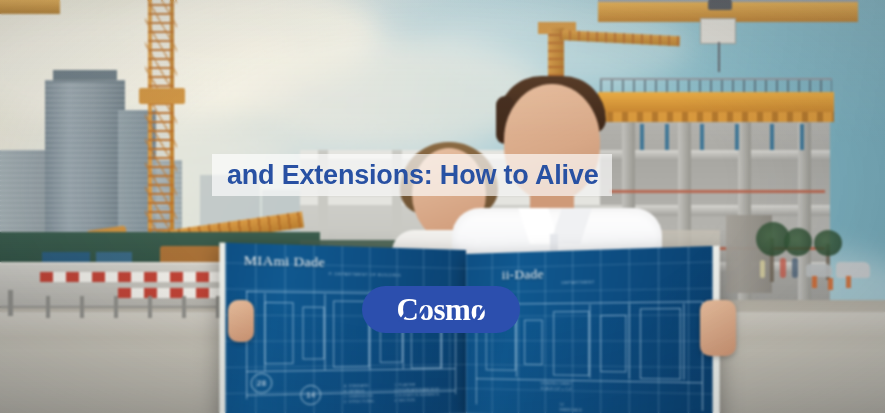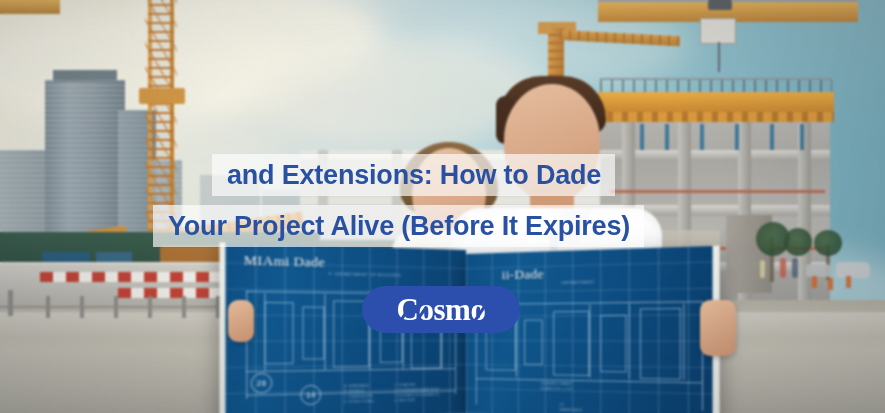--- a/index.html
+++ b/index.html
@@ -442,22 +442,21 @@
     <div class="finger" style="left:704px;top:306px;width:28px;height:10px"></div>
     <div class="finger" style="left:704px;top:318px;width:28px;height:10px"></div>
     <div class="finger" style="left:704px;top:330px;width:27px;height:10px"></div>
     <div class="finger" style="left:704px;top:342px;width:24px;height:9px"></div>
   </div>
 
   <div class="blurlayer"></div>
   <div class="grade"></div>
 
   <div class="title">
-    <span class="tline l2">and Extensions: How to Dade</span>
-    <span class="tline l3">Your Project Alive (Before It Expires)</span>
+    <span class="tline l2">and Extensions: How to Alive</span>
   </div>
 
   <div class="logo">
     <span class="logo-txt">Cosmo</span>
     <span class="slash sl-c" style="left: 42.565px; top: 14px; height: 24px;"></span>
     <span class="slash sl-o1" style="left: 57.695px; top: 19px; height: 18px;"></span>
     <span class="slash sl-o2" style="left: 115.545px; top: 19px; height: 18px;"></span>
   </div>
 
 </div>

